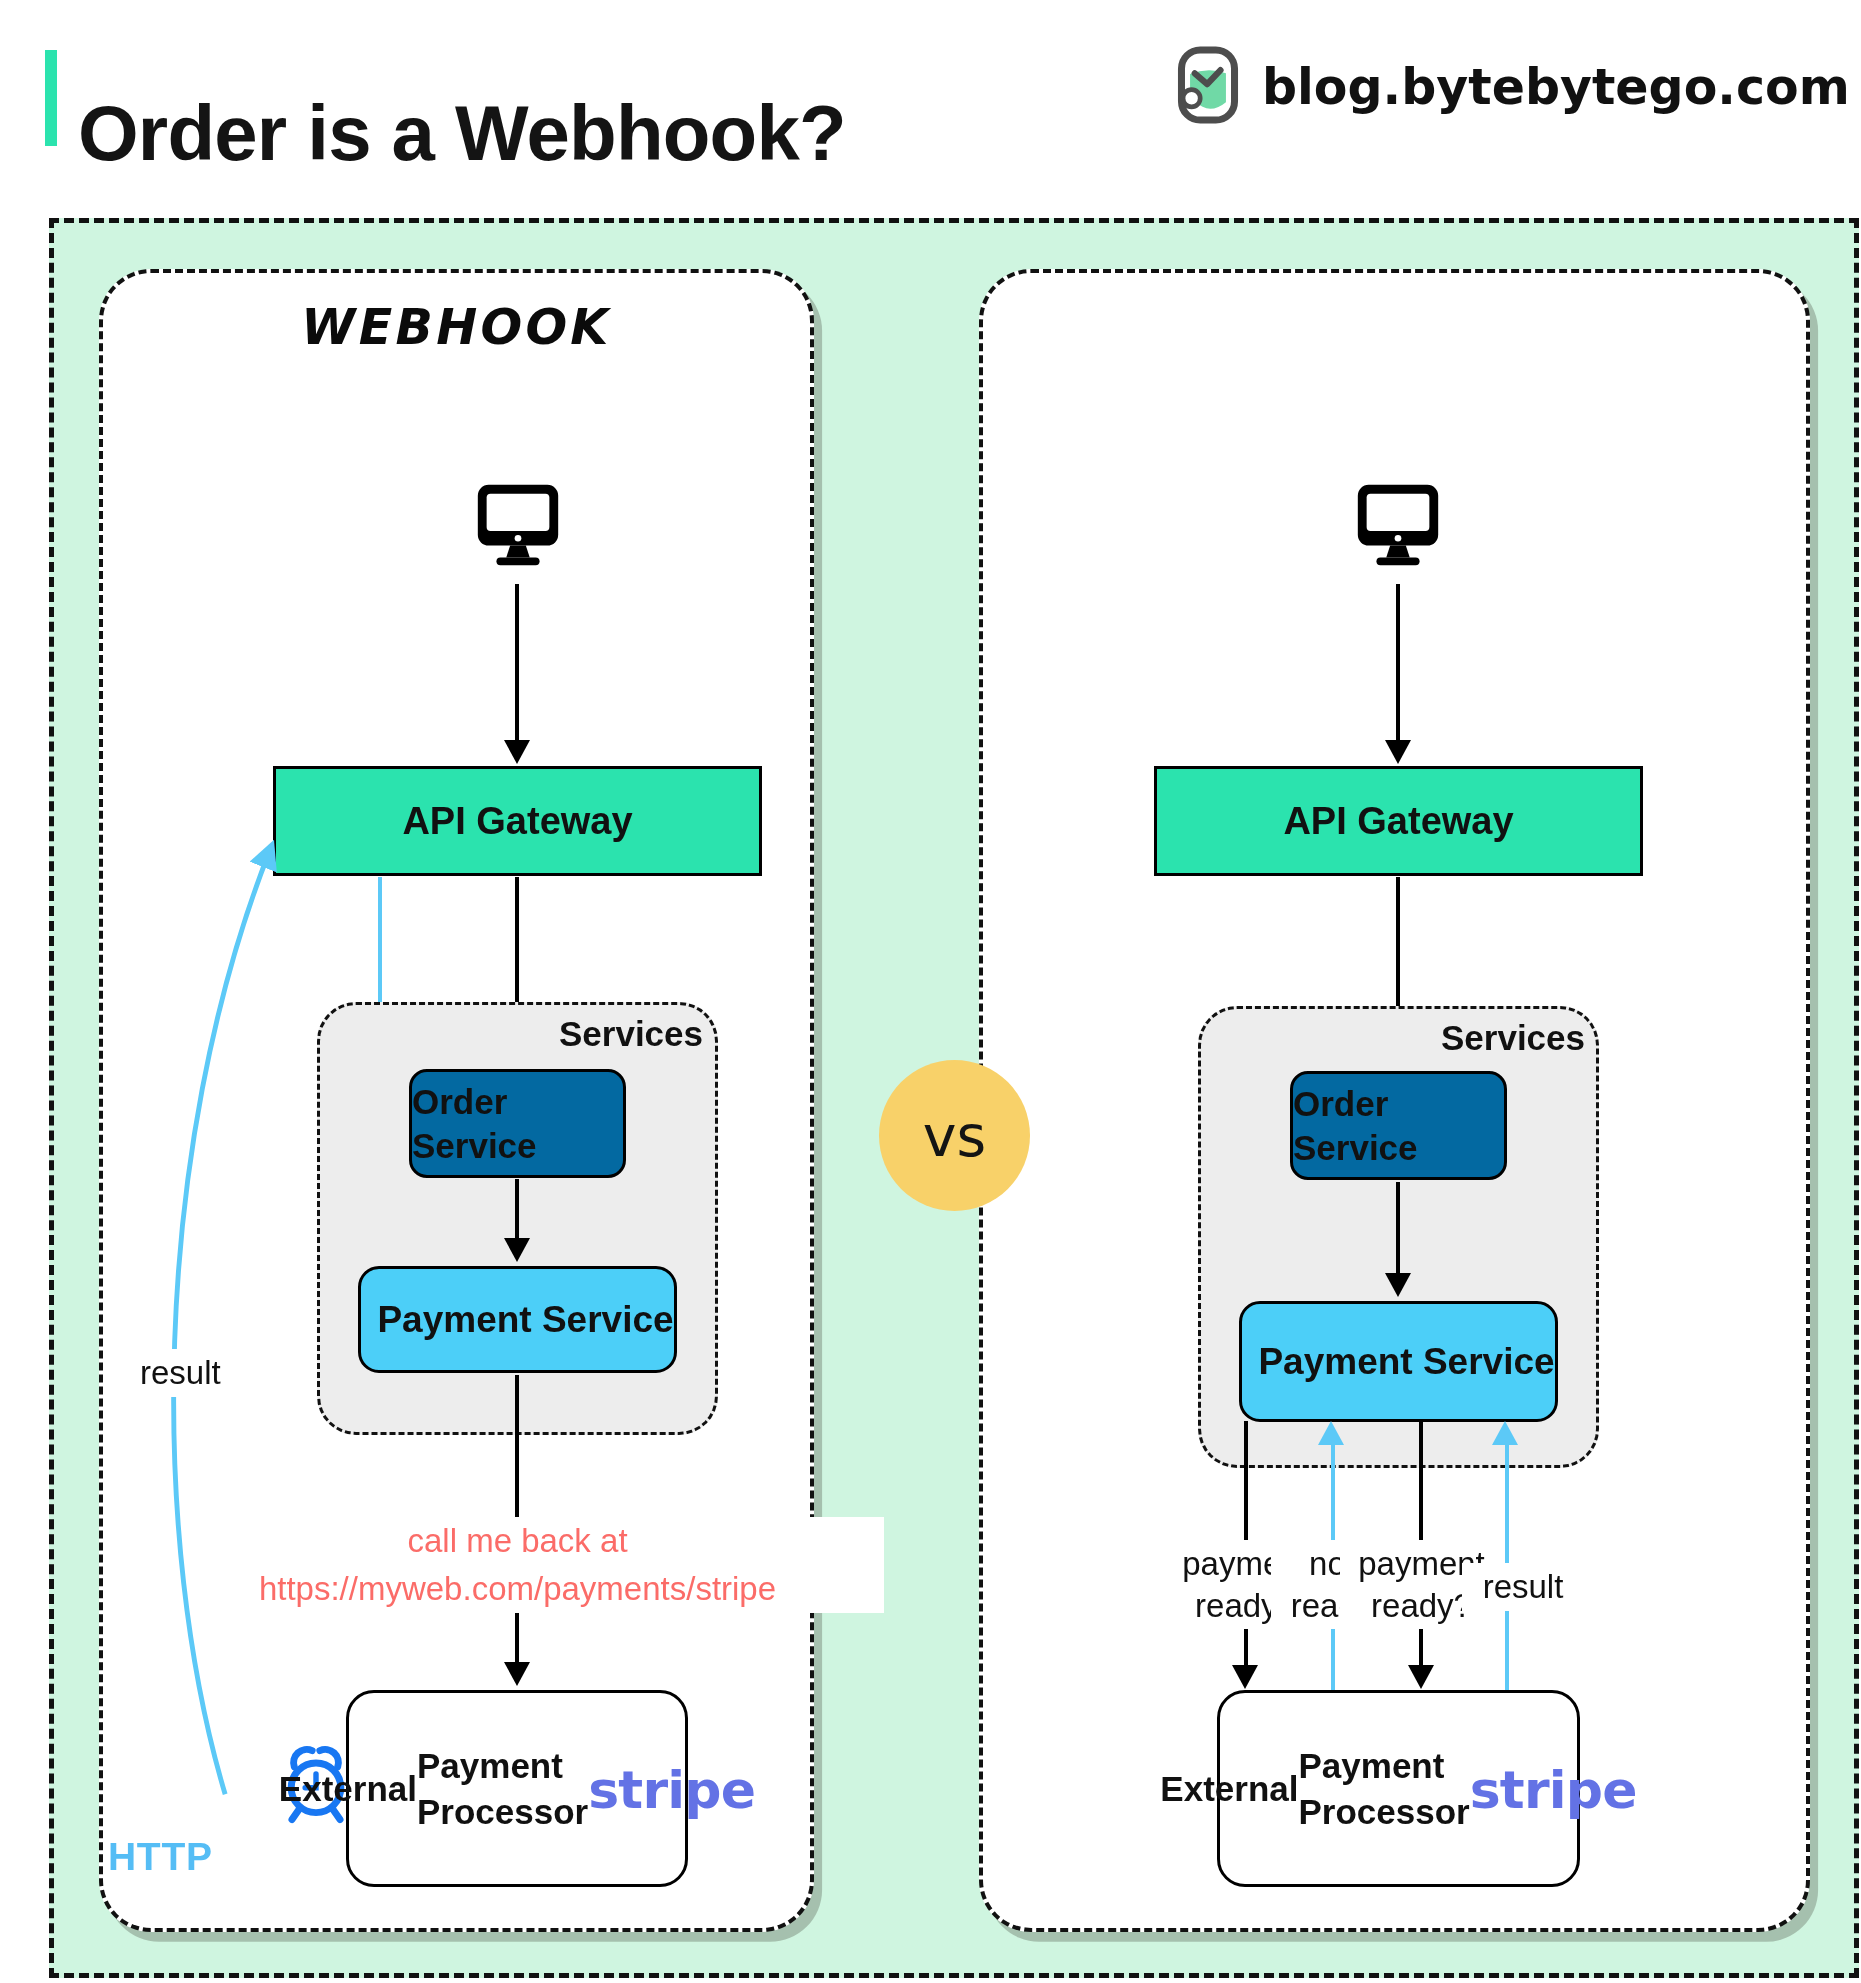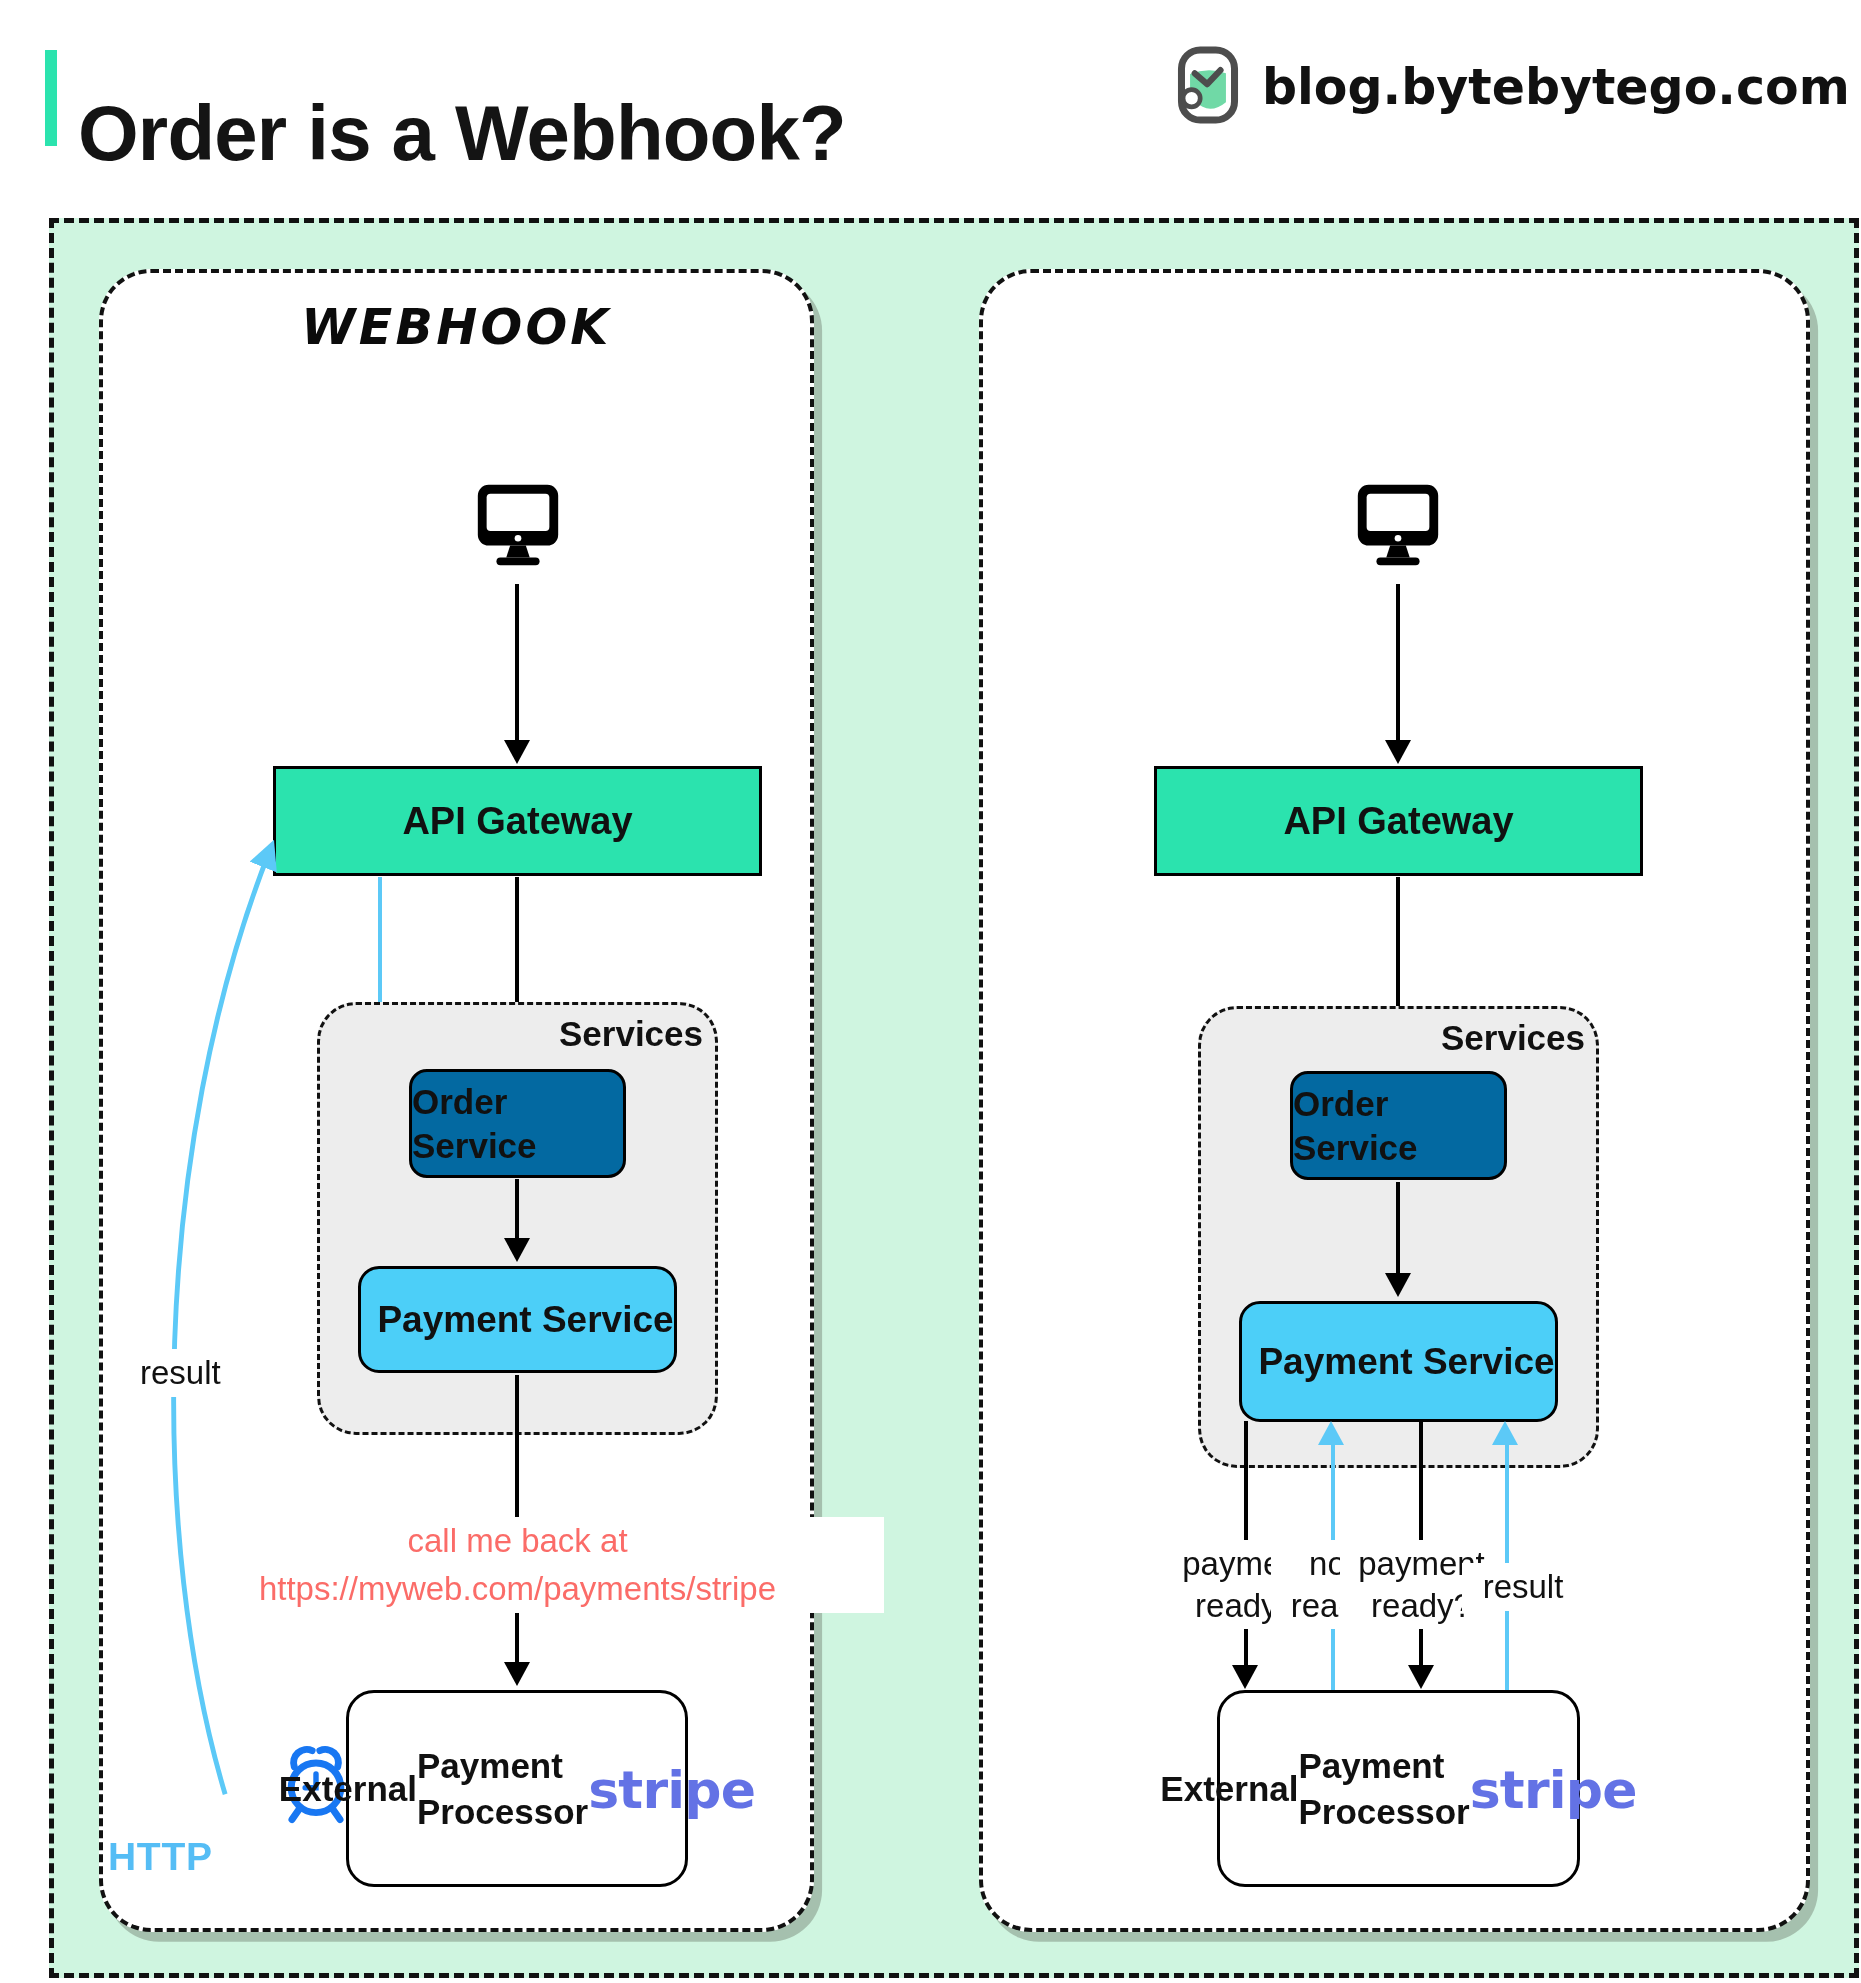--- a/index.html
+++ b/index.html
@@ -227,15 +227,16 @@
       <span>result</span>
     </div>
 
     <div class="external-box" style="left:234px;top:1417px;width:363px;height:197px">
       <span>External</span>
       <span>Payment Processor</span>
       <span class="brand">stripe</span>
     </div>
   </section>
 
+  <div class="vs-badge">vs</div>
 
 </div>
 
 
 </body></html>

